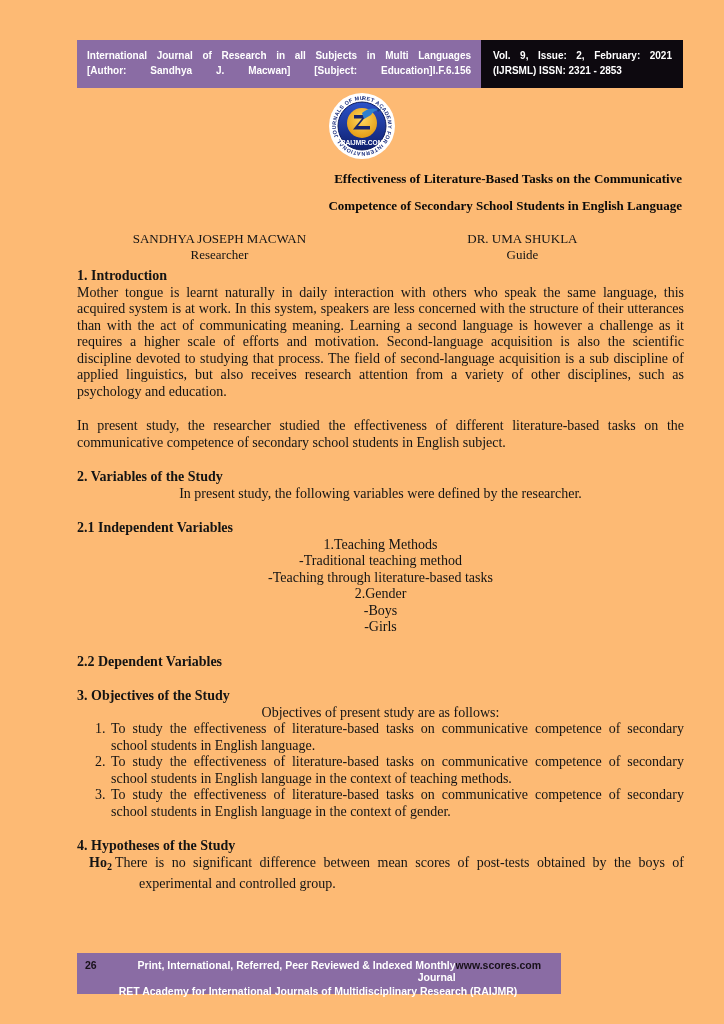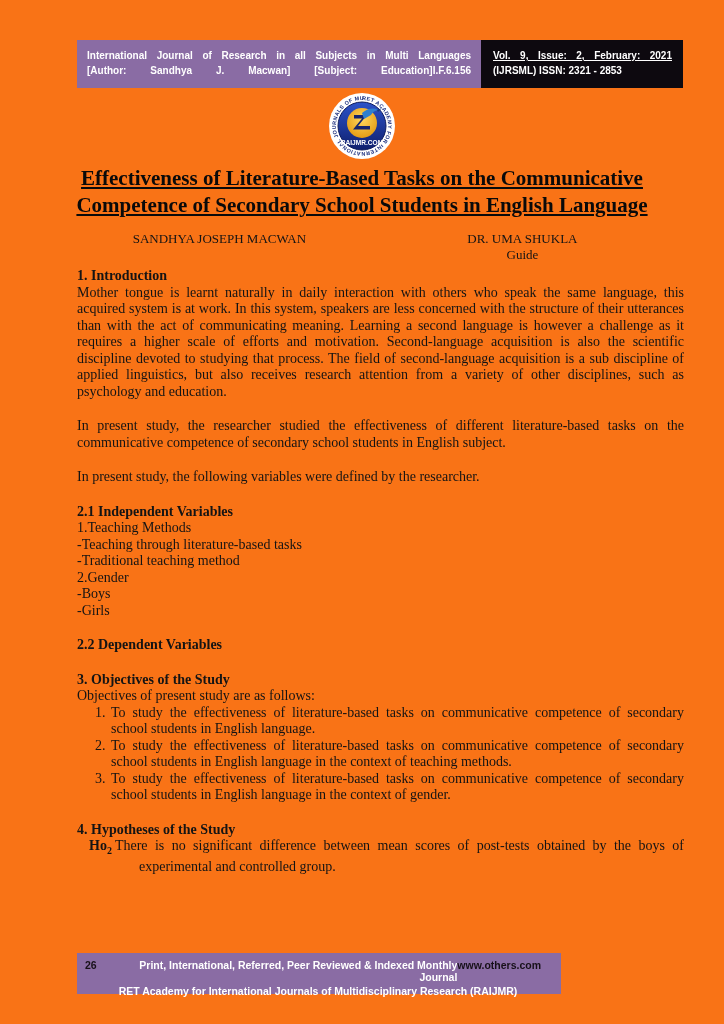--- a/index.html
+++ b/index.html
@@ -2,21 +2,21 @@
 <html><head>
 <meta charset="utf-8">
 <style>
   * { box-sizing: border-box; }
   html, body { margin: 0; padding: 0; background: #e8e8e8; }
   .page {
     position: relative;
     width: 724px;
     height: 1024px;
     margin: 0 auto;
-    background: #f97316;
+    background: #fdba74;
     font-family: "Liberation Serif", serif;
     color: #141414;
     overflow: hidden;
   }
 
   
   .header {
     position: absolute;
     left: 77px; top: 40px;
     width: 606px; height: 48px;
@@ -33,39 +33,38 @@
     line-height: 15px;
   }
   .header-left .jline { text-align: justify; text-align-last: justify; }
   .header-right {
     flex: 1; height: 100%;
     background: #0d090f;
     padding: 8px 11px 0 12px;
     font-size: 10px;
     line-height: 15px;
   }
-  .header-right .jline { text-align: justify; text-align-last: justify; text-decoration: underline; }
+  .header-right .jline { text-align: justify; text-align-last: justify; }
 
   
   .logo-wrap {
     position: absolute;
     top: 92px; left: 50%;
     transform: translateX(-50%);
   }
 
   
   .paper-title {
     position: absolute;
     top: 165px; left: 42px; right: 42px;
-    text-align: center;
+    text-align: right;
     font-weight: bold;
-    font-size: 21px;
+    font-size: 13px;
     line-height: 27px;
     color: #0a0a0a;
-    text-decoration: underline;
   }
   .authors {
     position: absolute;
     top: 231px; left: 77px;
     width: 606px;
     display: flex;
   }
   .author { text-align: center; font-size: 13px; line-height: 16px; }
   .author.a1 { width: 47%; }
   .author.a2 { width: 53%; }
@@ -74,21 +73,21 @@
   .content {
     position: absolute;
     left: 77px; top: 268px;
     width: 607px;
     font-size: 14px;
     line-height: 16.5px;
   }
   .sec-head { font-weight: bold; }
   .sec { margin-top: 18px; }
   .p-just { text-align: justify; }
-  .plain-line { text-align: left; font-family: Liberation Serif, serif; }
+  .plain-line { text-align: center; font-family: Liberation Serif, serif; }
   ol.obj-list {
     margin: 0;
     padding-left: 32px;
   }
   ol.obj-list li {
     text-align: justify;
     padding-left: 2px;
   }
   .hypo {
     margin-left: 62px;
@@ -159,42 +158,44 @@
   </div>
 
   <div class="paper-title">
     <div>Effectiveness of Literature-Based Tasks on the Communicative</div>
     <div>Competence of Secondary School Students in English Language</div>
   </div>
 
   <div class="authors">
     <div class="author a1">
       <div>SANDHYA JOSEPH MACWAN</div>
+      <div>Researcher</div>
     </div>
     <div class="author a2">
       <div>DR. UMA SHUKLA</div>
       <div>Guide</div>
     </div>
   </div>
 
   <div class="content">
 
     <div class="sec-head">1. Introduction</div>
     <p class="p-just" style="margin:0;">Mother tongue is learnt naturally in daily interaction with others who speak the same language, this acquired system is at work. In this system, speakers are less concerned with the structure of their utterances than with the act of communicating meaning. Learning a second language is however a challenge as it requires a higher scale of efforts and motivation. Second-language acquisition is also the scientific discipline devoted to studying that process. The field of second-language acquisition is a sub discipline of applied linguistics, but also receives research attention from a variety of other disciplines, such as psychology and education.</p>
     <p class="p-just sec" style="margin-bottom:0;">In present study, the researcher studied the effectiveness of different literature-based tasks on the communicative competence of secondary school students in English subject.</p>
 
     <div class="sec">
+      <div class="sec-head">2. Variables of the Study</div>
       <div class="plain-line">In present study, the following variables were defined by the researcher.</div>
     </div>
 
     <div class="sec">
       <div class="sec-head">2.1 Independent Variables</div>
       <div class="plain-line">1.Teaching Methods</div>
+      <div class="plain-line">-Traditional teaching method</div>
       <div class="plain-line">-Teaching through literature-based tasks</div>
-      <div class="plain-line">-Traditional teaching method</div>
       <div class="plain-line">2.Gender</div>
       <div class="plain-line">-Boys</div>
       <div class="plain-line">-Girls</div>
     </div>
 
     <div class="sec">
       <div class="sec-head">2.2 Dependent Variables</div>
     </div>
 
     <div class="sec">
@@ -213,18 +214,18 @@
         <b><span>Ho</span><sub>2</sub></b><span>There is no significant difference between mean scores of post-tests obtained by the boys of experimental and controlled group.</span>
       </div>
     </div>
 
   </div>
 
   <div class="footer">
     <div class="f-row1">
       <span class="f-num">26</span>
       <span class="f-mid">Print, International, Referred, Peer Reviewed &amp; Indexed Monthly Journal</span>
-      <span class="f-web">www.others.com</span>
+      <span class="f-web">www.scores.com</span>
     </div>
     <div class="f-row2">RET Academy for International Journals of Multidisciplinary Research (RAIJMR)</div>
   </div>
 
 </div>
 
 </body></html>

